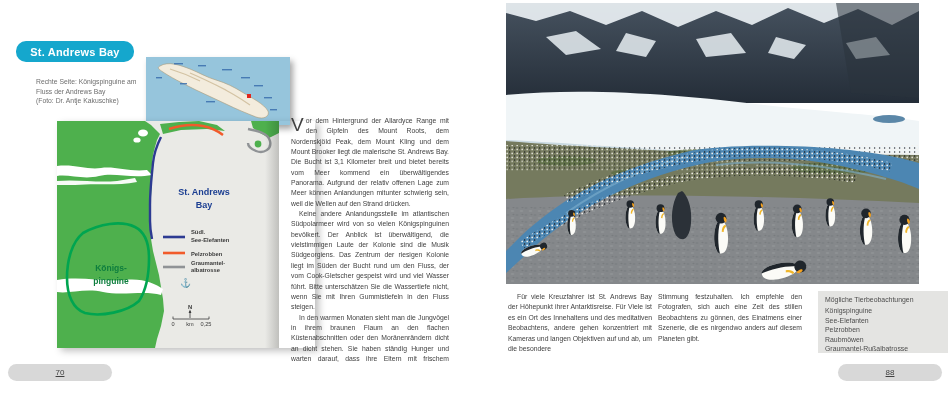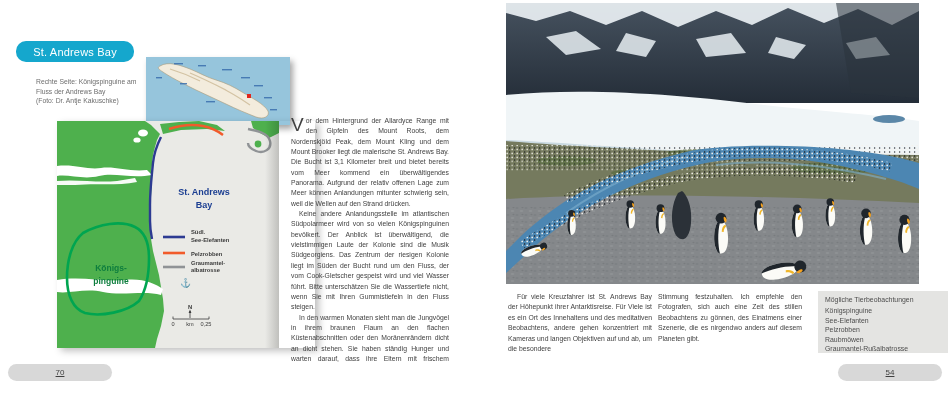--- a/index.html
+++ b/index.html
@@ -1,21 +1,21 @@
 <!DOCTYPE html>
 <html><head>
 <meta charset="utf-8">
 <style>
   html,body{margin:0;padding:0;background:#fff;}
   .spread{position:relative;width:950px;height:401px;background:#fff;overflow:hidden;
           font-family:"Liberation Sans",sans-serif;}
   
   .title-box{position:absolute;left:16px;top:41px;width:118px;height:21px;background:#15a7cd;
              border-radius:10px;display:flex;align-items:center;justify-content:center;
-             color:#fff;font-size:11px;font-weight:normal;letter-spacing:.2px;}
+             color:#fff;font-size:11px;font-weight:bold;letter-spacing:.2px;}
   .caption{position:absolute;left:36px;top:77px;width:132px;font-size:6.8px;line-height:9.6px;color:#6e6e6e;}
   .inset-map{position:absolute;left:146px;top:57px;width:144px;height:68px;
              box-shadow:3px 4px 6px rgba(0,0,0,.35);}
   .main-map{position:absolute;left:57px;top:121px;width:258px;height:227px;
             box-shadow:4px 3px 7px rgba(0,0,0,.25);}
   .body-text{position:absolute;left:291px;top:116px;width:158px;height:248px;
              font-size:6.8px;line-height:10.35px;color:#3f3f3f;text-align:justify;overflow:hidden;}
   .body-text p{margin:0;}
   .body-text p.ind{text-indent:8px;}
   .dropcap{float:left;font-size:19px;line-height:17px;padding-right:2px;color:#3f3f3f;}
@@ -237,15 +237,15 @@
 
     <aside class="sidebar">
       <div class="sb-title">Mögliche Tierbeobachtungen</div>
       <div class="sb-item">Königspinguine</div>
       <div class="sb-item">See-Elefanten</div>
       <div class="sb-item">Pelzrobben</div>
       <div class="sb-item">Raubmöwen</div>
       <div class="sb-item">Graumantel-Rußalbatrosse</div>
     </aside>
 
-    <div class="pagenum pill-right">54</div>
+    <div class="pagenum pill-right">88</div>
   </section>
 </div>
 
 </body></html>

